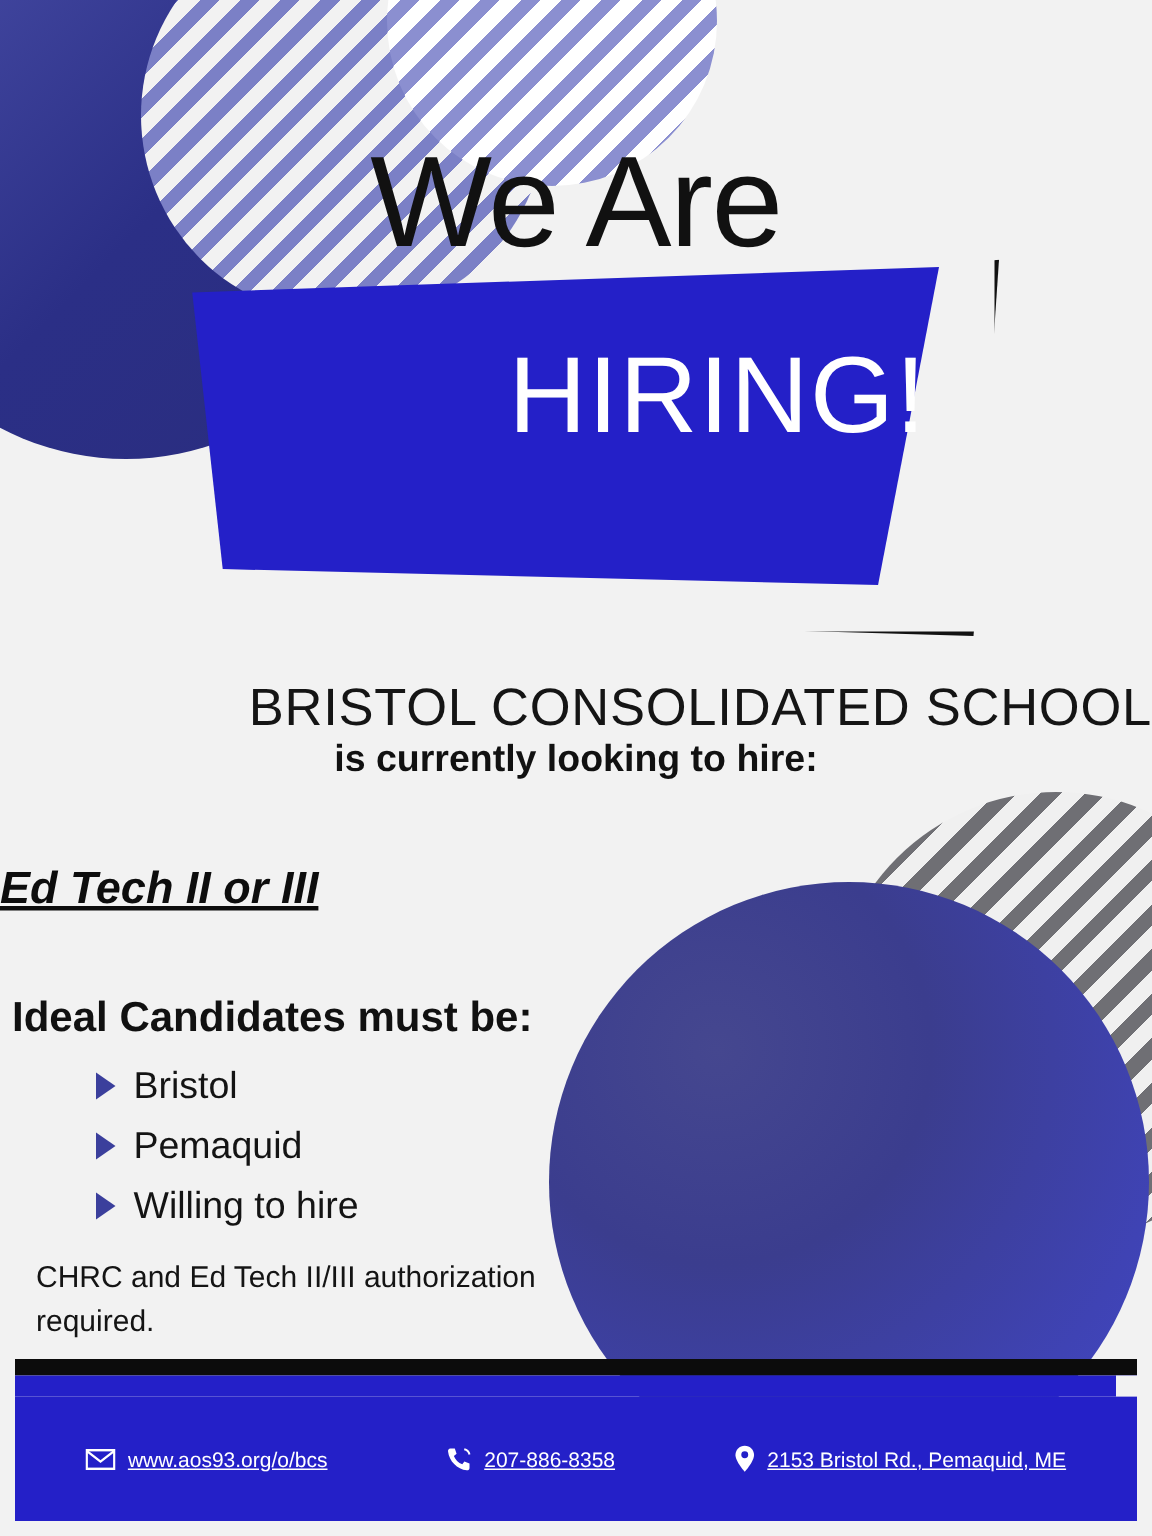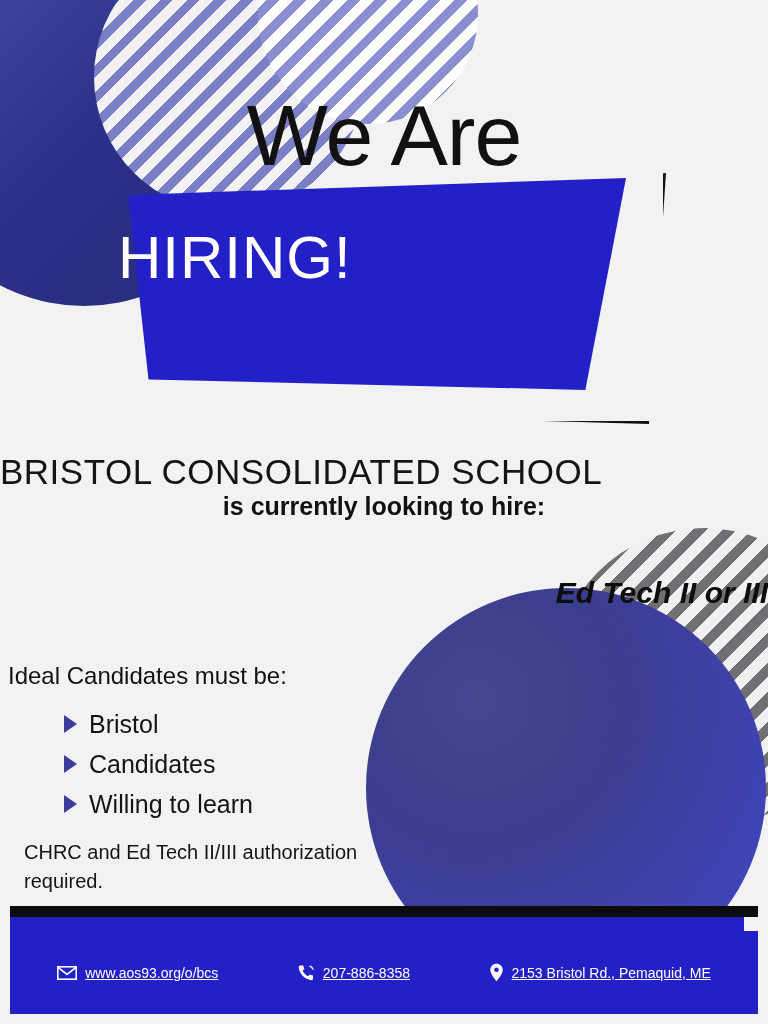--- a/index.html
+++ b/index.html
@@ -101,68 +101,69 @@
     line-height: 1;
     letter-spacing: -1px;
     color: #111111;
     font-weight: 400;
     z-index: 5;
   }
   .hiring-text {
     position: absolute;
     left: 118px; top: 228px;
     width: 500px;
-    text-align: left;
-    font-size: 60px;
+    text-align: right;
+    font-size: 72px;
     line-height: 1;
     letter-spacing: 1px;
     color: #ffffff;
     font-weight: 400;
     z-index: 6;
   }
 
   
   .school-name {
     position: absolute;
     left: 0; top: 452px;
     width: 768px;
-    text-align: left;
+    text-align: right;
     font-size: 35px;
     letter-spacing: 0.5px;
     color: #151515;
     font-weight: 400;
     z-index: 4;
   }
   .looking {
     position: absolute;
     left: 0; top: 492px;
     width: 768px;
     text-align: center;
     font-size: 25px;
     font-weight: bold;
     color: #111111;
     z-index: 4;
   }
   .position {
     position: absolute;
     left: 0; top: 576px;
     width: 768px;
-    text-align: right;
+    text-align: left;
     font-size: 30px;
     font-weight: bold;
     font-style: italic;
     color: #0d0d0d;
     z-index: 4;
+    text-decoration: underline;
   }
 
   .ideal-title {
     position: absolute;
     left: 8px; top: 662px;
-    font-size: 24px;
-    font-weight: normal;
+    font-size: 28px;
+    font-weight: bold;
     color: #111111;
     z-index: 4;
   }
   .bullets {
     position: absolute;
     left: 64px; top: 704px;
     z-index: 4;
   }
   .bullet-row {
     display: flex;
@@ -266,25 +267,25 @@
 
   <div class="ideal-title">Ideal Candidates must be:</div>
 
   <div class="bullets">
     <div class="bullet-row">
       <span class="bullet-arrow"></span>
       <span class="bullet-label">Bristol</span>
     </div>
     <div class="bullet-row">
       <span class="bullet-arrow"></span>
-      <span class="bullet-label">Candidates</span>
+      <span class="bullet-label">Pemaquid</span>
     </div>
     <div class="bullet-row">
       <span class="bullet-arrow"></span>
-      <span class="bullet-label">Willing to learn</span>
+      <span class="bullet-label">Willing to hire</span>
     </div>
   </div>
 
   <div class="note">CHRC and Ed Tech II/III authorization required.</div>
 
   <div class="footer-bar-black"></div>
   <div class="footer-bar-blue"></div>
   <div class="white-notch"></div>
 
   <div class="footer">

